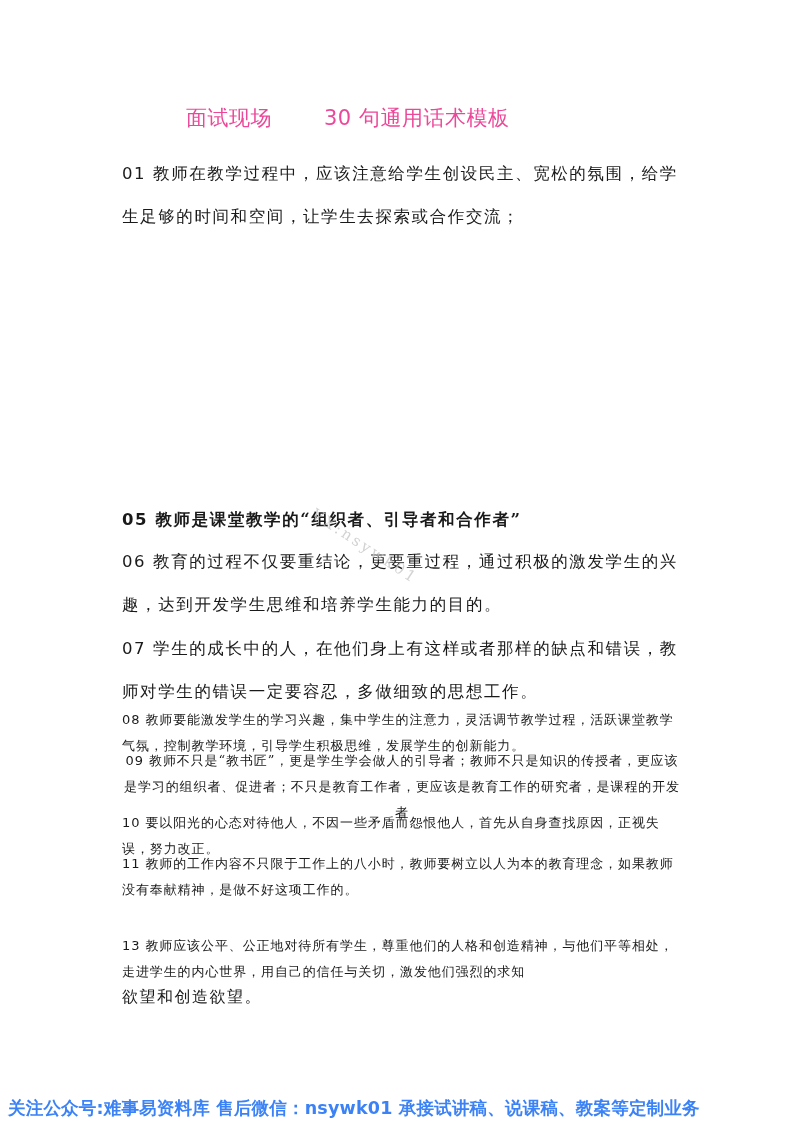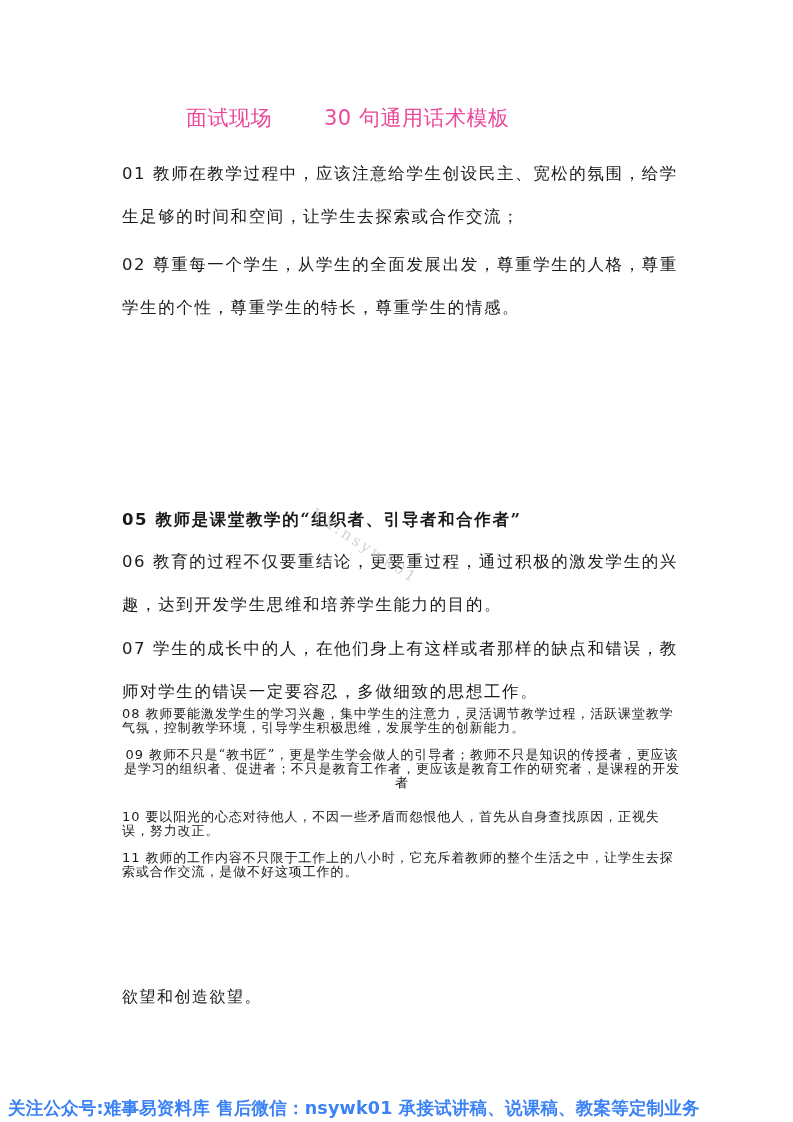--- a/index.html
+++ b/index.html
@@ -5,56 +5,56 @@
   html, body { margin: 0; padding: 0; background: #ffffff; }
   body { width: 793px; height: 1122px; position: relative; overflow: hidden;
          font-family: "DejaVu Serif", "Liberation Serif", serif; color: #1a1a1a; }
   .page { position: absolute; left: 0; top: 0; width: 793px; height: 1122px; }
   .title { position: absolute; top: 104px; left: 186px; font-family: "DejaVu Sans", "Liberation Sans", sans-serif;
            font-size: 21px; color: #ec4899; white-space: pre; letter-spacing: 0.5px; }
   .title .t2 { margin-left: 52px; }
   .para { position: absolute; left: 122px; width: 560px; margin: 0; }
   .para .num { font-family: "DejaVu Sans", "Liberation Sans", sans-serif; }
   .big { font-size: 16.5px; line-height: 43px; letter-spacing: 1.6px; }
-  .small { font-size: 13px; line-height: 14px; letter-spacing: 0.9px; }
+  .small { font-size: 13px; line-height: 26px; letter-spacing: 0.9px; }
   .tail { font-size: 16px; letter-spacing: 1.5px; }
   .watermark { position: absolute; left: 318px; top: 505px; font-size: 15px; color: #c8c8c8;
                font-family: "DejaVu Serif", serif; transform: rotate(33deg); transform-origin: left top;
                letter-spacing: 3px; opacity: 0.8; }
   .footer { position: absolute; left: 8px; top: 1096px; font-family: "DejaVu Sans", "Liberation Sans", sans-serif;
             font-size: 17.5px; font-weight: bold; color: #3b82f6; white-space: nowrap; letter-spacing: 0.2px; }
 </style>
 </head>
 <body>
 
 <div class="page">
 
   <div class="title"><span>面试现场</span><span class="t2">30 句通用话术模板</span></div>
 
   <p class="para big" style="top:152px;"><span class="num">01</span><span> 教师在教学过程中，应该注意给学生创设民主、宽松的氛围，给学生足够的时间和空间，让学生去探索或合作交流；</span></p>
 
-  <p class="para big" style="top:243px;"><span class="num">02</span><span> 尊重每一个学生，从学生的全面发展出发，尊重学生的人格，尊重学生的个性，尊重学生的特长，尊重学生的情感。</span></p>
 
 
 
   <p class="para big" style="top:498px;font-weight:bold;"><span class="num">05</span><span> 教师是课堂教学的“组织者、引导者和合作者”</span></p>
 
   <p class="para big" style="top:540px;"><span class="num">06</span><span> 教育的过程不仅要重结论，更要重过程，通过积极的激发学生的兴趣，达到开发学生思维和培养学生能力的目的。</span></p>
 
   <p class="para big" style="top:627px;"><span class="num">07</span><span> 学生的成长中的人，在他们身上有这样或者那样的缺点和错误，教师对学生的错误一定要容忍，多做细致的思想工作。</span></p>
 
   <p class="para small" style="top:707px;"><span class="num">08</span><span> 教师要能激发学生的学习兴趣，集中学生的注意力，灵活调节教学过程，活跃课堂教学气氛，控制教学环境，引导学生积极思维，发展学生的创新能力。</span></p>
 
   <p class="para small" style="top:748px;text-align:center;"><span class="num">09</span><span> 教师不只是“教书匠”，更是学生学会做人的引导者；教师不只是知识的传授者，更应该是学习的组织者、促进者；不只是教育工作者，更应该是教育工作的研究者，是课程的开发者</span></p>
 
   <p class="para small" style="top:810px;"><span class="num">10</span><span> 要以阳光的心态对待他人，不因一些矛盾而怨恨他人，首先从自身查找原因，正视失误，努力改正。</span></p>
 
-  <p class="para small" style="top:851px;"><span class="num">11</span><span> 教师的工作内容不只限于工作上的八小时，它充斥着教师的整个生活之中，让学生去探索或合作交流，是做不好这项工作的。</span></p>
+  <p class="para small" style="top:851px;"><span class="num">11</span><span> 教师的工作内容不只限于工作上的八小时，教师要树立以人为本的教育理念，如果教师没有奉献精神，是做不好这项工作的。</span></p>
 
 
+  <p class="para small" style="top:933px;"><span class="num">13</span><span> 教师应该公平、公正地对待所有学生，尊重他们的人格和创造精神，与他们平等相处，走进学生的内心世界，用自己的信任与关切，激发他们强烈的求知</span></p>
 
   <p class="para tail" style="top:987px;">欲望和创造欲望。</p>
 
   <div class="watermark">VX:nsywk01</div>
 
   <div class="footer">关注公众号:难事易资料库  售后微信：nsywk01  承接试讲稿、说课稿、教案等定制业务</div>
 
 </div>
 
 </body></html>

